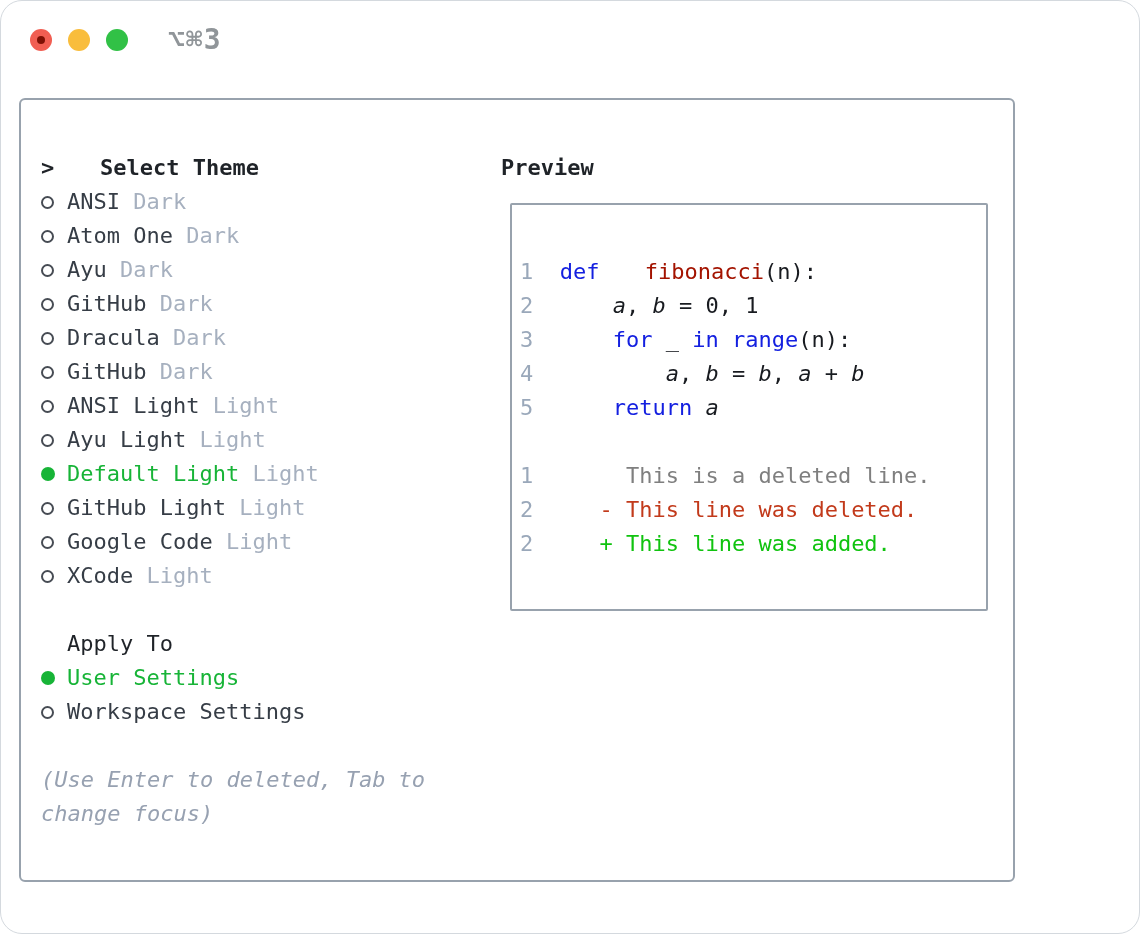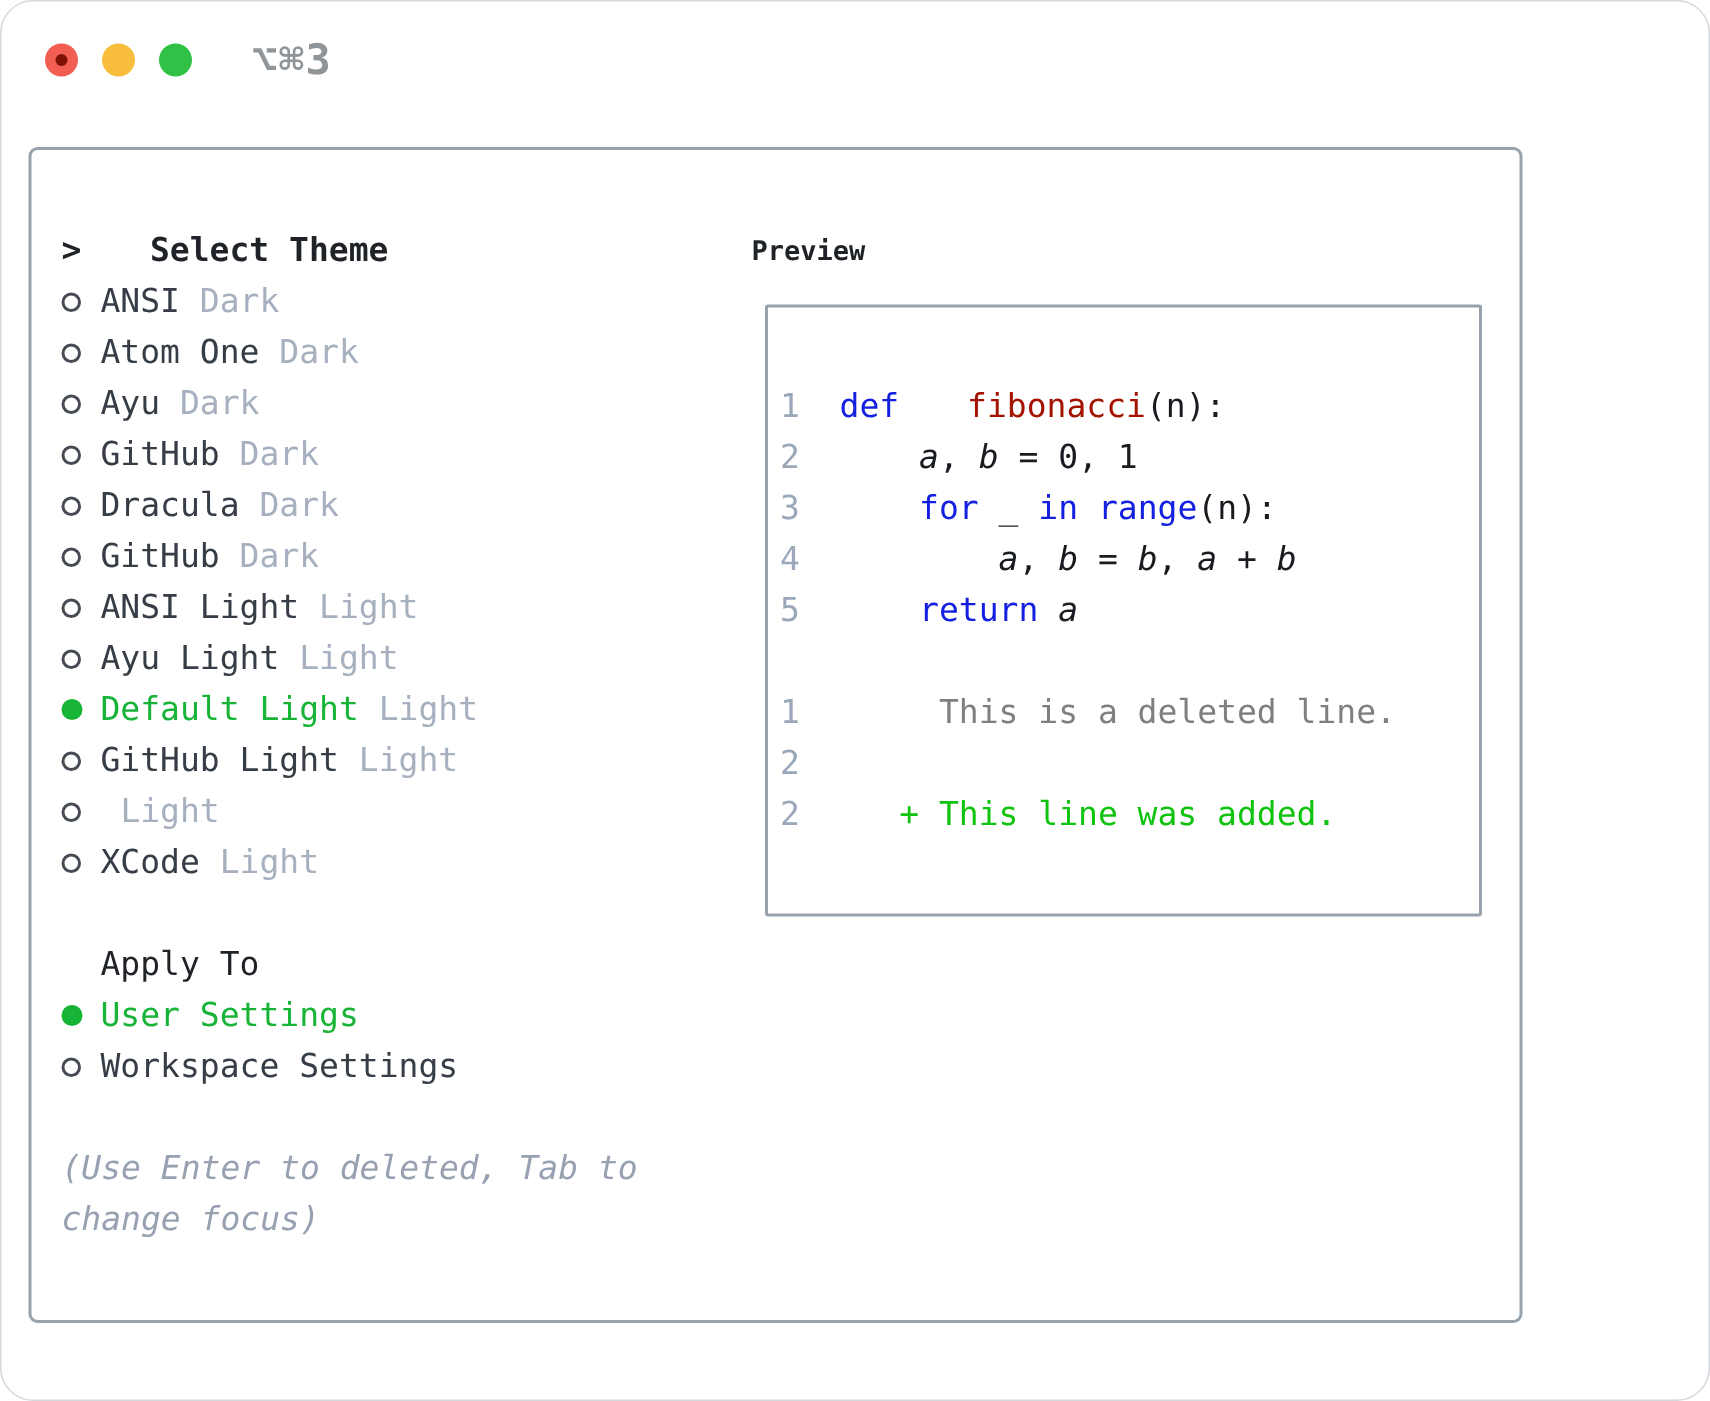--- a/index.html
+++ b/index.html
@@ -50,21 +50,21 @@
   .radio.on{border:none;width:14px;height:14px;background:var(--uigreen);}
   .hdr{font-weight:bold;color:var(--header);margin-left:33px;}
   .subhdr{color:var(--header);}
   .item-name{color:var(--itemtext);}
   .item-name.sel{color:var(--uigreen);}
   .item-suffix{color:var(--suffix);}
   .hint{color:var(--hint);font-style:italic;}
   
   .preview-title{
     position:absolute;left:480px;top:51px;height:34px;line-height:34px;
-    font-size:18px;font-weight:bold;color:var(--header);
+    font-size:22px;font-weight:bold;color:var(--header);
   }
   .preview-box{
     position:absolute;left:489px;top:103px;width:478px;height:408px;
     border:2px solid var(--boxborder);border-radius:2px;
     padding:50px 0 0 8px;font-size:22px;overflow:hidden;
   }
   .pline{height:34px;line-height:34px;white-space:pre;display:flex;}
   .ln{flex:0 0 1ch;color:var(--ln);margin-right:2ch;}
   .tk-kw{color:var(--kw);}
   .tk-fn{color:var(--fn);margin-left:32px;}
@@ -96,21 +96,21 @@
           <div class="row"><span class="prefix"><span class="radio"></span></span><span class="item-name">ANSI</span><span class="item-name"> </span><span class="item-suffix">Dark</span></div>
           <div class="row"><span class="prefix"><span class="radio"></span></span><span class="item-name">Atom One</span><span class="item-name"> </span><span class="item-suffix">Dark</span></div>
           <div class="row"><span class="prefix"><span class="radio"></span></span><span class="item-name">Ayu</span><span class="item-name"> </span><span class="item-suffix">Dark</span></div>
           <div class="row"><span class="prefix"><span class="radio"></span></span><span class="item-name">GitHub</span><span class="item-name"> </span><span class="item-suffix">Dark</span></div>
           <div class="row"><span class="prefix"><span class="radio"></span></span><span class="item-name">Dracula</span><span class="item-name"> </span><span class="item-suffix">Dark</span></div>
           <div class="row"><span class="prefix"><span class="radio"></span></span><span class="item-name">GitHub</span><span class="item-name"> </span><span class="item-suffix">Dark</span></div>
           <div class="row"><span class="prefix"><span class="radio"></span></span><span class="item-name">ANSI Light</span><span class="item-name"> </span><span class="item-suffix">Light</span></div>
           <div class="row"><span class="prefix"><span class="radio"></span></span><span class="item-name">Ayu Light</span><span class="item-name"> </span><span class="item-suffix">Light</span></div>
           <div class="row"><span class="prefix"><span class="radio on"></span></span><span class="item-name sel">Default Light</span><span class="item-name sel"> </span><span class="item-suffix">Light</span></div>
           <div class="row"><span class="prefix"><span class="radio"></span></span><span class="item-name">GitHub Light</span><span class="item-name"> </span><span class="item-suffix">Light</span></div>
-          <div class="row"><span class="prefix"><span class="radio"></span></span><span class="item-name"> </span><span class="item-suffix">Light</span></div>
+          <div class="row"><span class="prefix"><span class="radio"></span></span><span class="item-name">Google Code</span><span class="item-name"> </span><span class="item-suffix">Light</span></div>
           <div class="row"><span class="prefix"><span class="radio"></span></span><span class="item-name">XCode</span><span class="item-name"> </span><span class="item-suffix">Light</span></div>
         </div>
       <div class="row"></div>
       <div class="row">
         <span class="prefix"></span><span class="subhdr">Apply To</span>
       </div>
       <div id="apply-container">
           <div class="row"><span class="prefix"><span class="radio on"></span></span><span class="item-name sel">User Settings</span></div>
           <div class="row"><span class="prefix"><span class="radio"></span></span><span class="item-name">Workspace Settings</span></div>
         </div>
@@ -124,18 +124,18 @@
     <div class="preview-title">Preview</div>
     <div class="preview-box">
       <div id="preview-lines">
           <div class="pline"><span class="ln">1</span><span class="tk-kw">def</span><span class="tk-pl"> </span><span class="tk-fn">fibonacci</span><span class="tk-pl">(n):</span></div>
           <div class="pline"><span class="ln">2</span><span class="tk-pl">    </span><span class="tk-var">a</span><span class="tk-pl">, </span><span class="tk-var">b</span><span class="tk-pl"> = 0, 1</span></div>
           <div class="pline"><span class="ln">3</span><span class="tk-pl">    </span><span class="tk-kw">for</span><span class="tk-pl"> _ </span><span class="tk-kw">in</span><span class="tk-pl"> </span><span class="tk-kw">range</span><span class="tk-pl">(n):</span></div>
           <div class="pline"><span class="ln">4</span><span class="tk-pl">        </span><span class="tk-var">a</span><span class="tk-pl">, </span><span class="tk-var">b</span><span class="tk-pl"> = </span><span class="tk-var">b</span><span class="tk-pl">, </span><span class="tk-var">a</span><span class="tk-pl"> + </span><span class="tk-var">b</span></div>
           <div class="pline"><span class="ln">5</span><span class="tk-pl">    </span><span class="tk-kw">return</span><span class="tk-pl"> </span><span class="tk-var">a</span></div>
           <div class="pline"><span class="ln"></span></div>
           <div class="pline"><span class="ln">1</span><span class="tk-ctx">     This is a deleted line.</span></div>
-          <div class="pline"><span class="ln">2</span></div>
+          <div class="pline"><span class="ln">2</span><span class="tk-del">   - This line was deleted.</span></div>
           <div class="pline"><span class="ln">2</span><span class="tk-add">   + This line was added.</span></div>
         </div>
     </div>
   </div>
 </div>
 
 </body></html>

